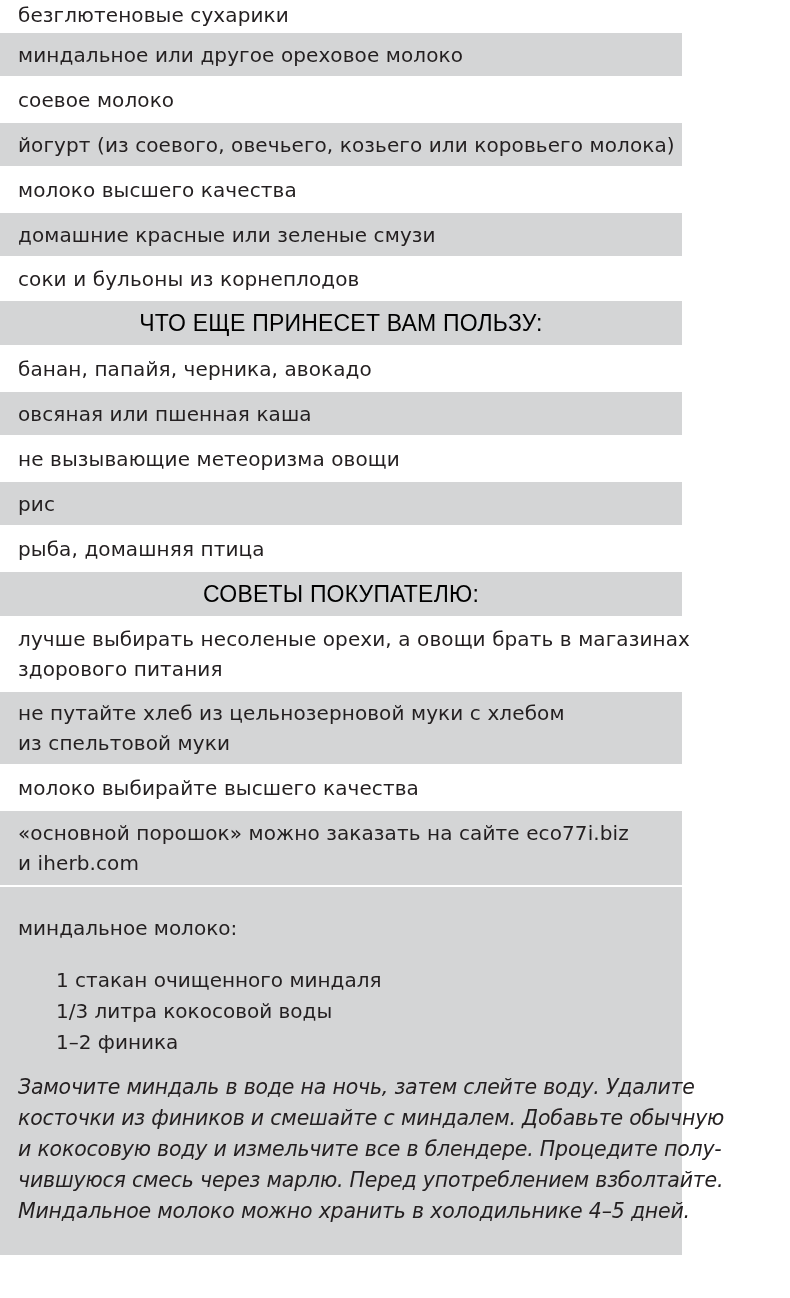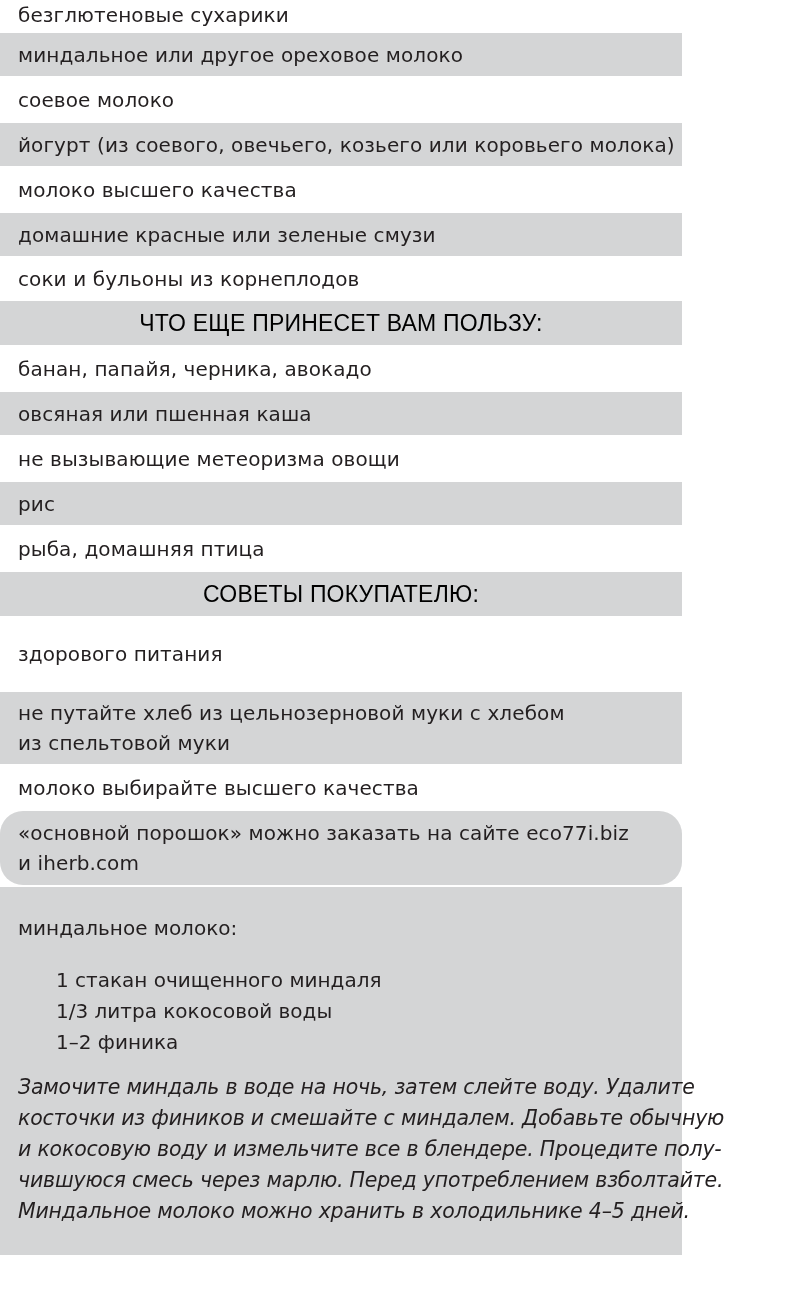--- a/index.html
+++ b/index.html
@@ -114,30 +114,31 @@
   </div>
   <div class="row gray h1">
     <span class="line">рис</span>
   </div>
   <div class="row white h1">
     <span class="line">рыба, домашняя птица</span>
   </div>
 
   <div class="heading gray">СОВЕТЫ ПОКУПАТЕЛЮ:</div>
   <div class="row white h2">
+    <span class="line">лучше выбирать несоленые орехи, а овощи брать в магазинах</span>
     <span class="line">здорового питания</span>
   </div>
   <div class="row gray h2">
     <span class="line">не путайте хлеб из цельнозерновой муки с хлебом</span>
     <span class="line">из спельтовой муки</span>
   </div>
   <div class="row white h1">
     <span class="line">молоко выбирайте высшего качества</span>
   </div>
-  <div class="row gray h2" style="height:74px;border-radius:23px;">
+  <div class="row gray h2" style="height:74px;">
     <span class="line">«основной порошок» можно заказать на сайте eco77i.biz</span>
     <span class="line">и iherb.com</span>
   </div>
 
   <div class="recipe">
     <div class="title">миндальное молоко:</div>
     <div class="ingredients">
       <div>1 стакан очищенного миндаля</div>
       <div>1/3 литра кокосовой воды</div>
       <div>1–2 финика</div>

